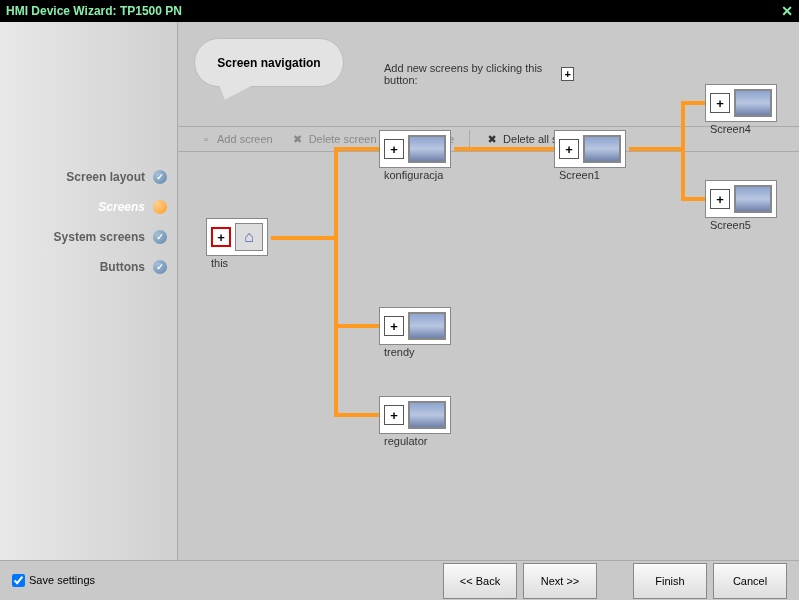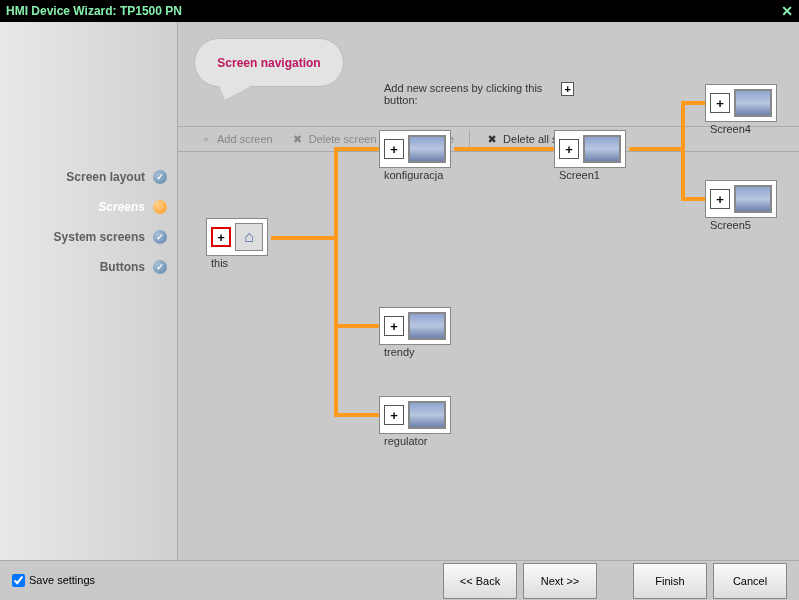--- a/index.html
+++ b/index.html
@@ -15,23 +15,23 @@
   .sidebar-item span.label { font-size: 12px; font-weight: bold; color: #5f5f5f; margin-right: 8px; }
   .sidebar-item.active span.label { color: #fff; font-style: italic; }
   .sidebar-item .dot { width: 14px; height: 14px; border-radius: 50%; background: radial-gradient(circle at 30% 30%, #a6c0d8, #5f86a9); position: relative; }
   .sidebar-item .dot::after { content: "✓"; color: #fff; font-size: 9px; position: absolute; top: 50%; left: 50%; transform: translate(-50%,-50%); font-weight: bold; }
   .sidebar-item.active .dot { background: radial-gradient(circle at 30% 30%, #ffd090, #ff9a1e); }
   .sidebar-item.active .dot::after { content: ""; }
   
   .content { flex: 1; background: #c9c9c9; border-left: 1px solid #aaa; position: relative; }
   
   .bubble { position: absolute; top: 16px; left: 16px; width: 380px; height: 80px; }
-  .bubble-shape { position: absolute; top: 0; left: 0; width: 150px; height: 49px; background: #e3e3e3; border: 1px solid #bbb; border-radius: 26px; display: flex; align-items: center; justify-content: center; font-weight: bold; font-size: 12px; color: #be185d; }
+  .bubble-shape { position: absolute; top: 0; left: 0; width: 150px; height: 49px; background: #e3e3e3; border: 1px solid #bbb; border-radius: 26px; display: flex; align-items: center; justify-content: center; font-weight: bold; font-size: 12px; color: #000000; }
   .bubble-tail { position: absolute; width: 0; height: 0; border-left: 10px solid transparent; border-right: 25px solid transparent; border-top: 18px solid #e3e3e3; top: 45px; left: 22px; transform: rotate(8deg); }
-  .bubble-text { position: absolute; top: 44px; left: 190px; font-size: 11px; color: #333; display: flex; gap: 4px; }
+  .bubble-text { position: absolute; top: 24px; left: 190px; font-size: 11px; color: #333; display: flex; align-items: center; gap: 4px; }
   .plus-demo { width: 14px; height: 14px; border: 1px solid #555; background: #fff; display: inline-flex; align-items: center; justify-content: center; font-size: 11px; font-weight: bold; color: #000; }
   
   .toolbar { position: absolute; top: 104px; left: 0; right: 0; height: 26px; border-top: 1px solid #aaa; border-bottom: 1px solid #aaa; display: flex; align-items: center; padding-left: 14px; background: #c9c9c9; gap: 4px; }
   .toolbar-btn { display: flex; align-items: center; gap: 4px; font-size: 11px; padding: 2px 6px; border: 1px solid transparent; cursor: pointer; color: #888; }
   .toolbar-btn.enabled { color: #333; }
   .toolbar-btn .tico { width: 14px; height: 14px; display: inline-flex; align-items: center; justify-content: center; font-size: 11px; }
   
   .canvas { position: absolute; top: 130px; left: 0; right: 0; bottom: 40px; }
   
   .node { position: absolute; background: #fff; border: 1px solid #888; padding: 4px; }

